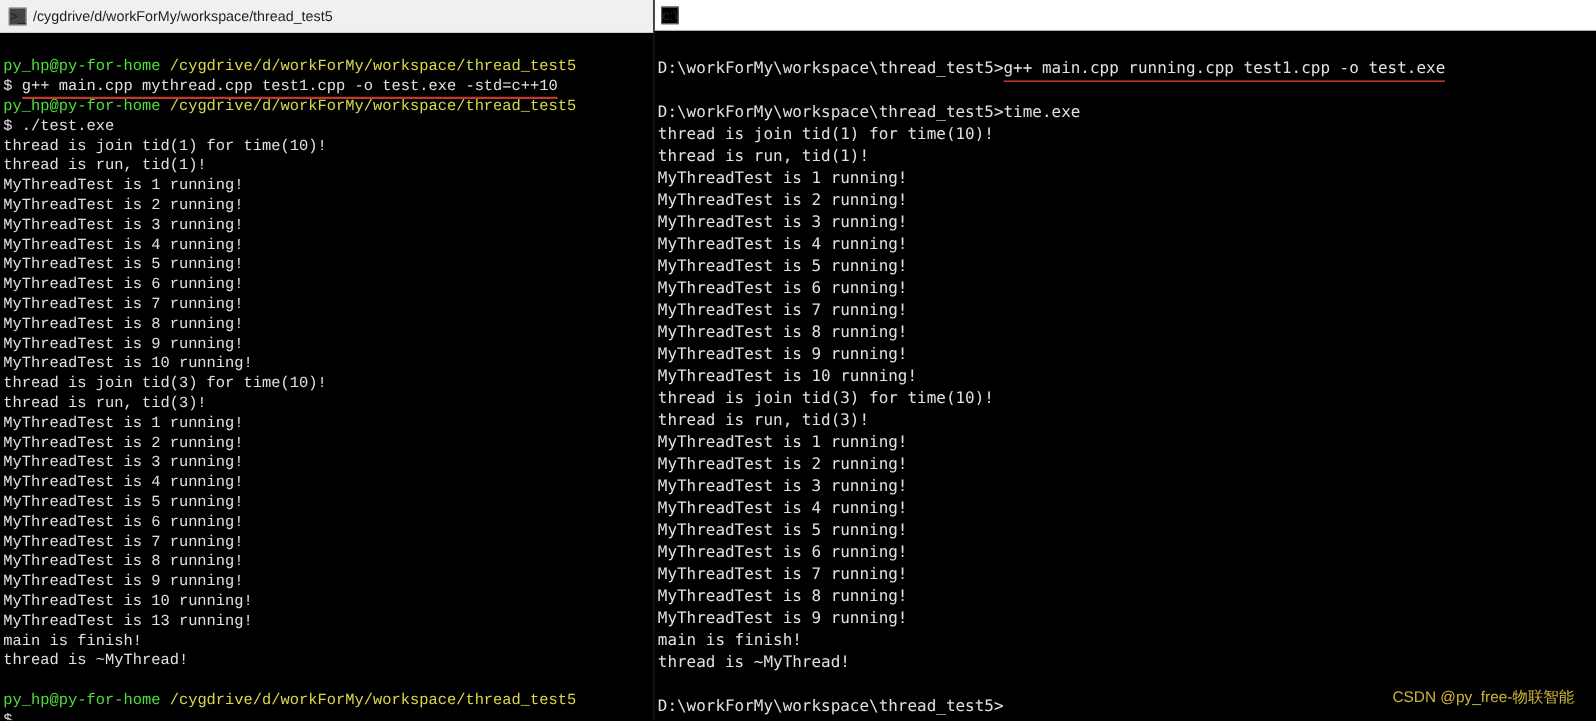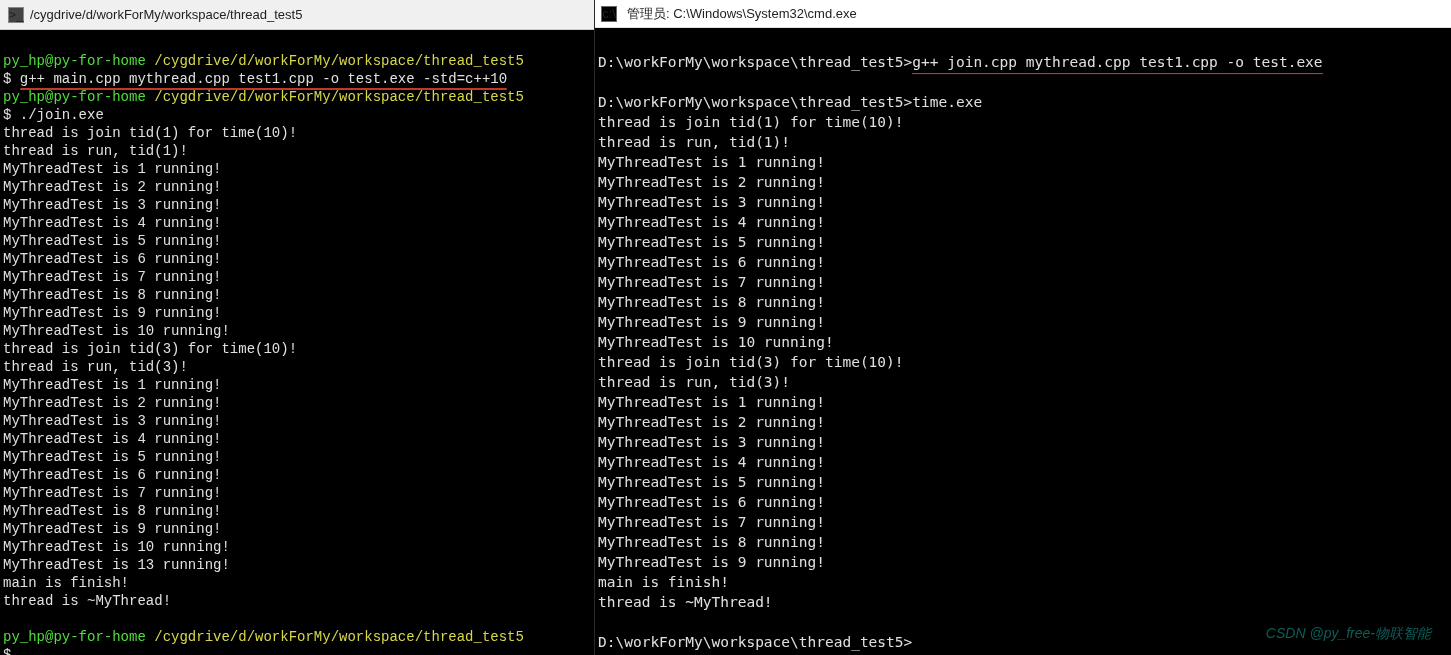--- a/index.html
+++ b/index.html
@@ -16,36 +16,36 @@
     .icon-cmd { background: #000; color: #fff; font-size: 9px; width: 16px; height: 14px; display:inline-flex; align-items:center; justify-content:center; border:1px solid #666; }
     .termbody { flex: 1; background: #000; color: #e0e0e0; font-size: 14px; line-height: 18px; padding: 2px 3px; white-space: pre; overflow: hidden; position: relative; }
     .termbody-left { font-size: 14px; line-height: 18px; }
     .termbody-right { font-size: 14.5px; line-height: 20px; padding: 4px 3px; font-family: "Consolas","NSimSun",monospace; }
     .user { color: #4fdf3a; text-align: right; }
     .cwd { color: #d8d848; }
     .ps { color: #e0e0e0; }
     .underline { position: relative; display: inline-block; }
     .underline::after { content: ""; position: absolute; left: 0; right: 0; bottom: -2px; height: 2px; background: #c0392b; border-radius: 1px; }
     .underline-wave::after { bottom: -3px; height: 3px; background: none; border-bottom: 2px solid #c0392b; transform: scaleY(0.8); }
-    .watermark { position: absolute; right: 20px; bottom: 12px; color: #0f766e; font-family: Tahoma, "Microsoft YaHei", sans-serif; font-size: 14px; opacity: 0.8; font-style: italic; }
+    .watermark { position: absolute; right: 20px; bottom: 12px; color: #fde047; font-family: Tahoma, "Microsoft YaHei", sans-serif; font-size: 14px; opacity: 0.8; }
     .black-strip-left { height: 20px; background: #000; }
   </style>
 </head>
 <body>
 
 <div class="pane pane-left">
   <div class="titlebar titlebar-left">
     <span class="icon icon-cygwin">&gt;_</span>
     <span>/cygdrive/d/workForMy/workspace/thread_test5</span>
   </div>
   <div class="black-strip-left"></div>
   <div class="termbody termbody-left"><span class="user">py_hp@py-for-home</span> <span class="cwd">/cygdrive/d/workForMy/workspace/thread_test5</span>
 <span class="ps">$ </span><span class="underline">g++ main.cpp mythread.cpp test1.cpp -o test.exe -std=c++10</span>
 <span class="user">py_hp@py-for-home</span> <span class="cwd">/cygdrive/d/workForMy/workspace/thread_test5</span>
-<span class="ps">$ </span><span>./join.exe</span>
+<span class="ps">$ </span><span>./test.exe</span>
 <span>thread is join tid(1) for time(10)!</span>
 <span>thread is run, tid(1)!</span>
 <span>MyThreadTest is 1 running!</span>
 <span>MyThreadTest is 2 running!</span>
 <span>MyThreadTest is 3 running!</span>
 <span>MyThreadTest is 4 running!</span>
 <span>MyThreadTest is 5 running!</span>
 <span>MyThreadTest is 6 running!</span>
 <span>MyThreadTest is 7 running!</span>
 <span>MyThreadTest is 8 running!</span>
@@ -67,24 +67,23 @@
 <span>main is finish!</span>
 <span>thread is ~MyThread!</span>
 
 <span class="user">py_hp@py-for-home</span> <span class="cwd">/cygdrive/d/workForMy/workspace/thread_test5</span>
 <span class="ps">$ </span></div>
 </div>
 
 <div class="pane pane-right">
   <div class="titlebar titlebar-right">
     <span class="icon icon-cmd">c:\</span>
-    <span>管理员: C:\Windows\System32\cmd.exe</span>
   </div>
   <div class="termbody termbody-right">
-<span>D:\workForMy\workspace\thread_test5&gt;</span><span class="underline underline-wave">g++ join.cpp mythread.cpp test1.cpp -o test.exe</span>
+<span>D:\workForMy\workspace\thread_test5&gt;</span><span class="underline underline-wave">g++ main.cpp running.cpp test1.cpp -o test.exe</span>
 
 <span>D:\workForMy\workspace\thread_test5&gt;</span><span>time.exe</span>
 <span>thread is join tid(1) for time(10)!</span>
 <span>thread is run, tid(1)!</span>
 <span>MyThreadTest is 1 running!</span>
 <span>MyThreadTest is 2 running!</span>
 <span>MyThreadTest is 3 running!</span>
 <span>MyThreadTest is 4 running!</span>
 <span>MyThreadTest is 5 running!</span>
 <span>MyThreadTest is 6 running!</span>

